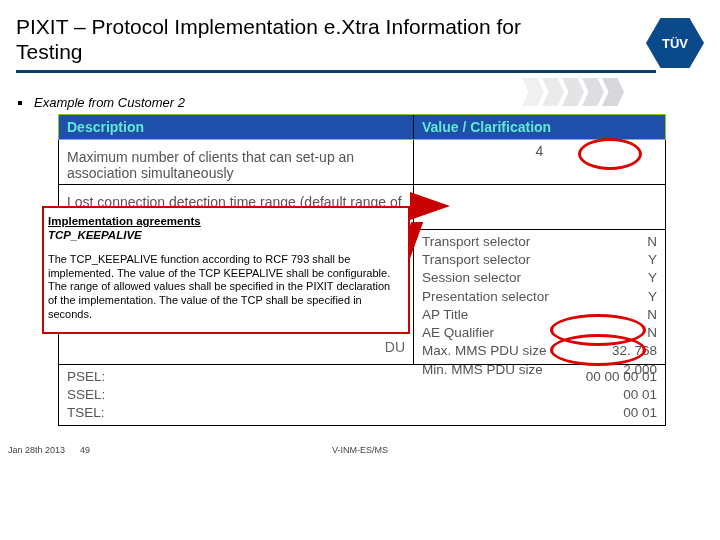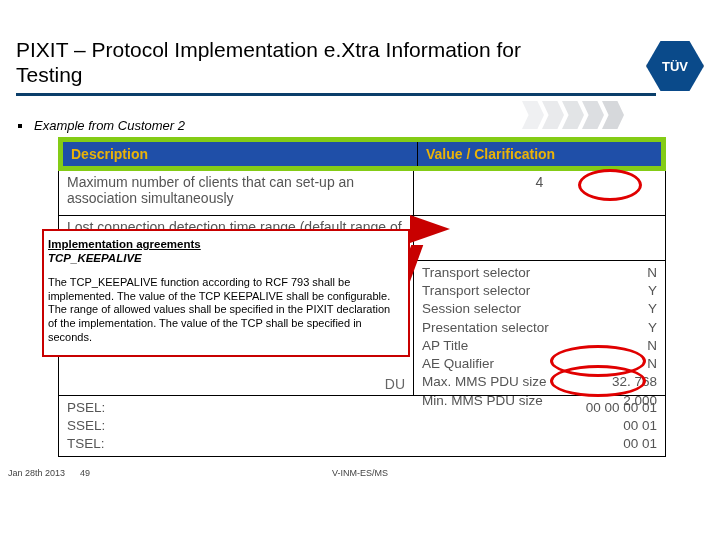--- a/index.html
+++ b/index.html
@@ -12,21 +12,20 @@
     color: #000;
     position: relative;
     overflow: hidden;
   }
   .slide {
     position: relative;
     width: 720px;
     height: 465px;
     box-sizing: border-box;
     padding: 14px 16px 0 16px;
-    margin-top: 23px;
   }
   .title {
     font-size: 21px;
     line-height: 1.2;
     color: #000;
     font-weight: 400;
     max-width: 560px;
   }
   .title-underline {
     border-bottom: 3px solid #0a3e6a;
@@ -92,42 +91,42 @@
   
   .table-wrap {
     position: absolute;
     left: 58px;
     top: 114px;
     width: 608px;
   }
   .hdr-row {
     display: flex;
     background: #1f4fa8;
-    color: #eab308;
+    color: #5eead4;
     font-weight: bold;
     font-size: 14px;
-    border: 5px solid #84cc16;
+    border: 1px solid #84cc16;
   }
   .hdr-cell {
     padding: 4px 8px;
   }
   .hdr-desc { flex: 0 0 338px; border-right: 1px solid #000;}
   .hdr-val  { flex: 1 1 auto; }
 
   .body-row {
     display: flex;
     border-left: 1px solid #000;
     border-right: 1px solid #000;
     border-bottom: 1px solid #000;
     font-size: 14px;
     color: #555;
   }
   .body-row .c1 {
     flex: 0 0 338px;
-    padding: 3px 8px;
+    padding: 9px 8px;
     border-right: 1px solid #000;
   }
   .body-row .c2 {
     flex: 1 1 auto;
     padding: 3px 8px;
     position: relative;
   }
   .row-tall { height: 44px; }
   .row-long { height: 134px; }
 

